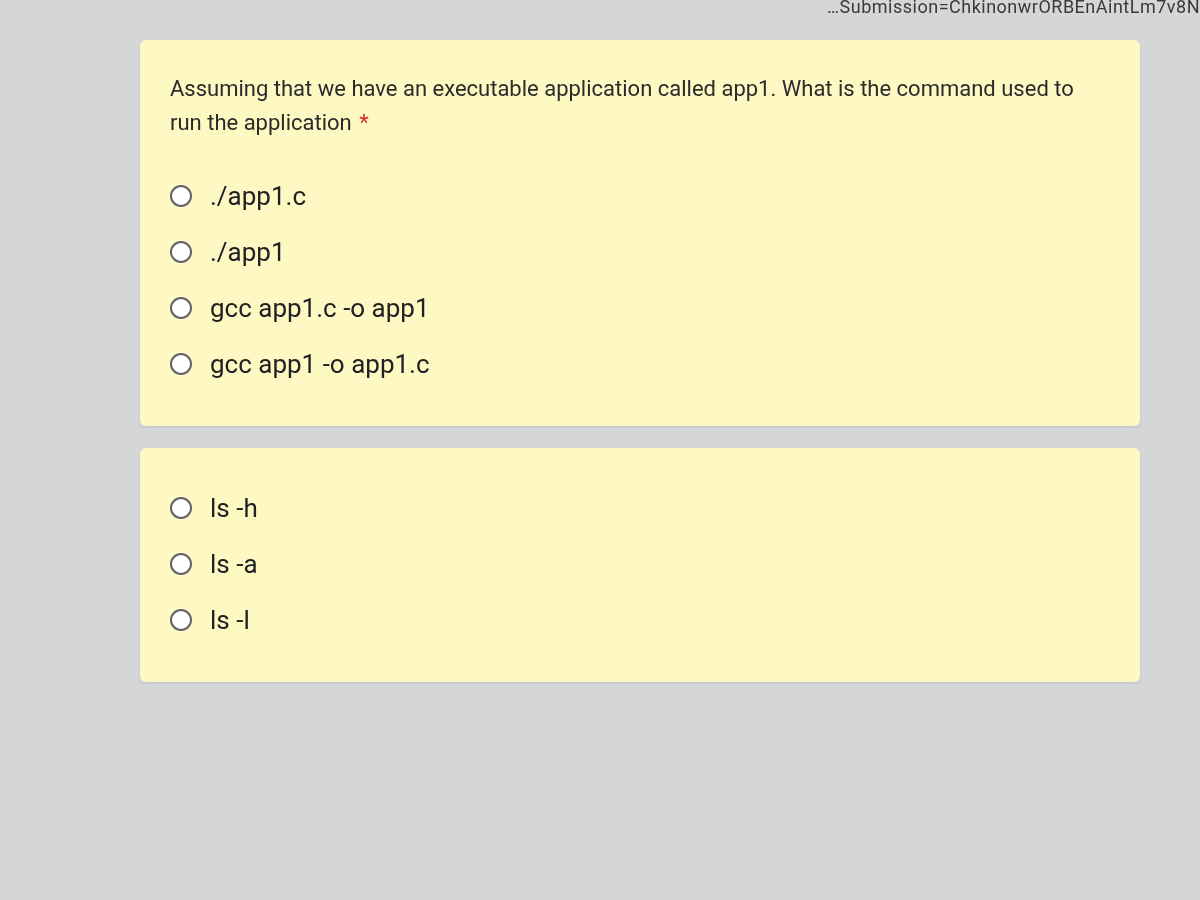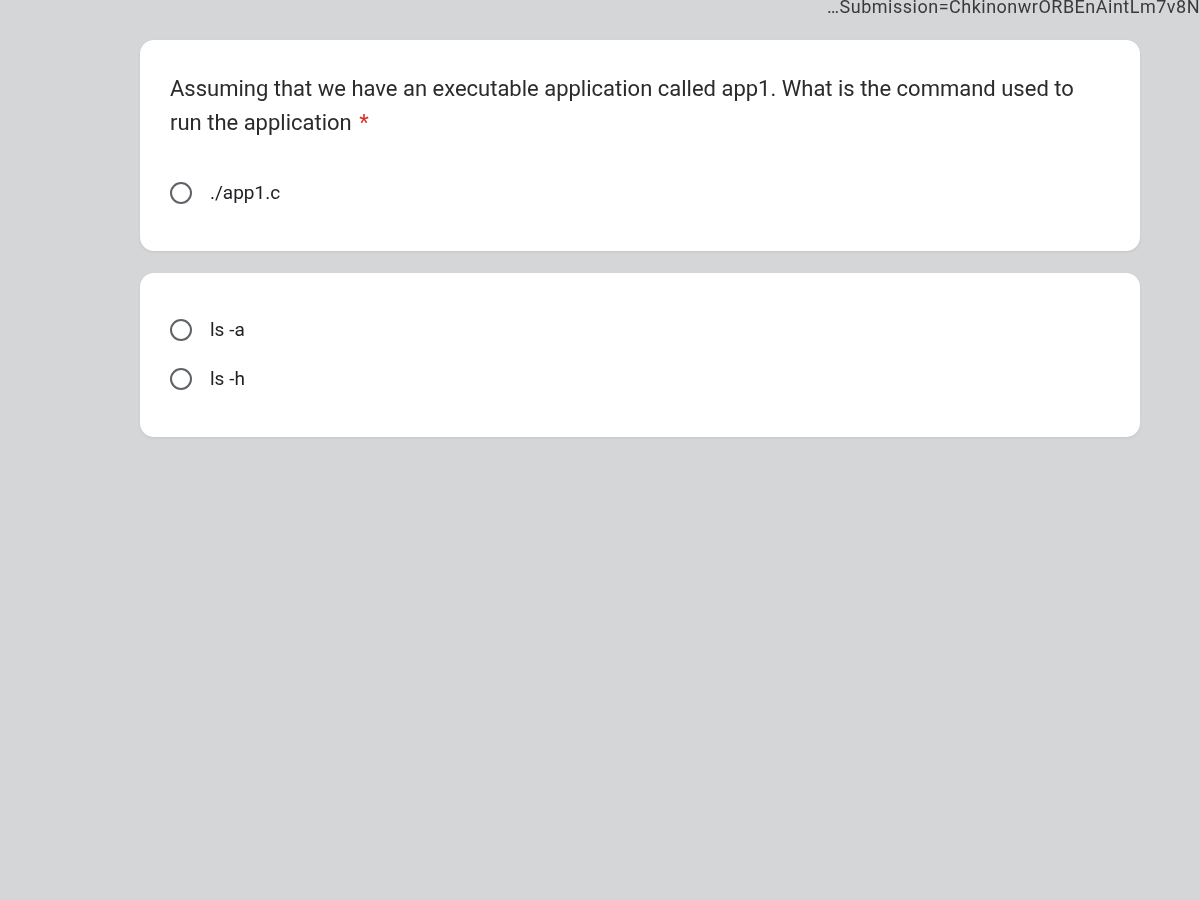--- a/index.html
+++ b/index.html
@@ -20,22 +20,22 @@
     color: #3a3a3a;
     letter-spacing: 0.5px;
     white-space: nowrap;
   }
   .page {
     padding-top: 40px;
     padding-left: 140px;
     padding-right: 60px;
   }
   .card {
-    background: #ffffff;
-    border-radius: 14px;
+    background: #fef9c3;
+    border-radius: 6px;
     padding: 32px 30px 34px 30px;
     margin-bottom: 22px;
     box-shadow: 0 1px 3px rgba(0,0,0,0.08);
   }
   .question-text {
     font-size: 22px;
     line-height: 1.55;
     color: #2b2b2b;
     font-weight: 400;
     margin-bottom: 28px;
@@ -54,50 +54,66 @@
   .radio {
     width: 22px;
     height: 22px;
     border: 2px solid #5f6368;
     border-radius: 50%;
     flex: 0 0 auto;
     margin-right: 18px;
     background: #fff;
   }
   .option-label {
-    font-size: 19px;
+    font-size: 26px;
     color: #202124;
   }
 </style>
 </head>
 <body>
 
 <div class="url-fragment">…Submission=ChkinonwrORBEnAintLm7v8N</div>
 
 <div class="page">
 
   <div class="card">
     <div class="question-text">
       <span>Assuming that we have an executable application called app1. What is the command used to run the application</span>
       <span class="req">*</span>
     </div>
     <div class="options">
       <div class="option">
         <span class="radio"></span>
         <span class="option-label">./app1.c</span>
       </div>
+      <div class="option">
+        <span class="radio"></span>
+        <span class="option-label">./app1</span>
+      </div>
+      <div class="option">
+        <span class="radio"></span>
+        <span class="option-label">gcc app1.c -o app1</span>
+      </div>
+      <div class="option">
+        <span class="radio"></span>
+        <span class="option-label">gcc app1 -o app1.c</span>
+      </div>
     </div>
   </div>
 
   <div class="card">
     <div class="options">
       <div class="option">
         <span class="radio"></span>
+        <span class="option-label">ls -h</span>
+      </div>
+      <div class="option">
+        <span class="radio"></span>
         <span class="option-label">ls -a</span>
       </div>
       <div class="option">
         <span class="radio"></span>
-        <span class="option-label">ls -h</span>
+        <span class="option-label">ls -l</span>
       </div>
     </div>
   </div>
 
 </div>
 
 </body></html>

